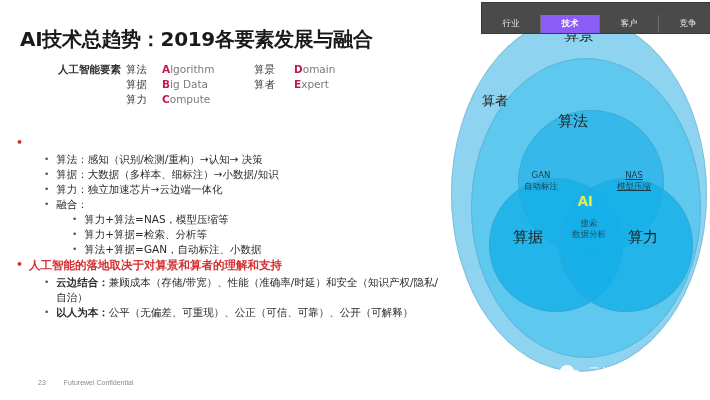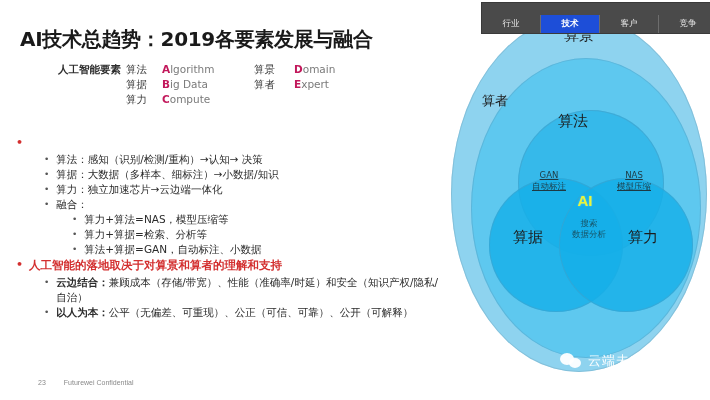--- a/index.html
+++ b/index.html
@@ -75,21 +75,21 @@
     position:absolute;left:41px;top:2px;
     display:flex;background:#4a4a4a;
     border:1px solid #3a3a3a;z-index:40;
   }
   .tab{
     padding:3px 11px;font-size:8.5px;color:#e8e8e8;
     border-right:1px solid #6d6d6d;white-space:nowrap;
     text-align:center;min-width:36px;margin-top:12px;
   }
   .tab:last-child{border-right:none;}
-  .tab.active{background:#1d4ed8;color:#fff;font-weight:bold;}
+  .tab.active{background:#8b5cf6;color:#fff;font-weight:bold;}
 
   .circle{position:absolute;border-radius:50%;}
 
   
   .c-outer{
     left:11px;top:16px;width:256px;height:356px;
     background:#8ed3ef;
     box-shadow:inset 0 0 0 1px rgba(120,175,200,.55);
   }
   
@@ -118,34 +118,34 @@
   }
 
   .lbl{position:absolute;color:#1c1c1c;z-index:20;white-space:nowrap;}
   .lbl-scene{left:0;top:26px;width:278px;text-align:center;font-size:15px;}
   .lbl-expert{left:42px;top:92px;font-size:13px;}
   .lbl-algo{left:118px;top:112px;font-size:15px;}
   .lbl-data{left:73px;top:228px;font-size:15px;}
   .lbl-power{left:188px;top:228px;font-size:15px;}
 
   .ov{position:absolute;z-index:22;color:#1e3a44;font-size:8.5px;line-height:11px;text-align:center;}
-  .ov-gan{left:84px;top:170px;width:50px;text-decoration:underline;}
+  .ov-gan{left:76px;top:170px;width:50px;}
   .ov-nas{left:168px;top:170px;width:52px;text-decoration:underline;}
   .ov-bot{left:120px;top:218px;width:58px;color:#184450;opacity:.85;}
 
   .ai-label{
     position:absolute;left:106px;top:192px;width:78px;
     text-align:center;font-size:15px;font-weight:bold;
     color:#e9f53a;z-index:26;
     text-shadow:0 0 2px rgba(255,255,255,.35);
     font-family:Liberation Sans, sans-serif;
   }
 
   .watermark{
-    position:absolute;left:120px;top:352px;
+    position:absolute;left:120px;top:364px;
     display:flex;align-items:center;gap:6px;z-index:30;
   }
   .wm-text{font-size:13px;color:#ffffff;letter-spacing:1px;opacity:.95;}
   .wm-icon{width:22px;height:16px;position:relative;}
   .wm-icon .b1c,.wm-icon .b2c{
     position:absolute;background:#ffffff;border-radius:50%;opacity:.95;
   }
   .wm-icon .b1c{left:0;top:0;width:14px;height:12px;}
   .wm-icon .b2c{left:9px;top:5px;width:12px;height:10px;}
 </style>

